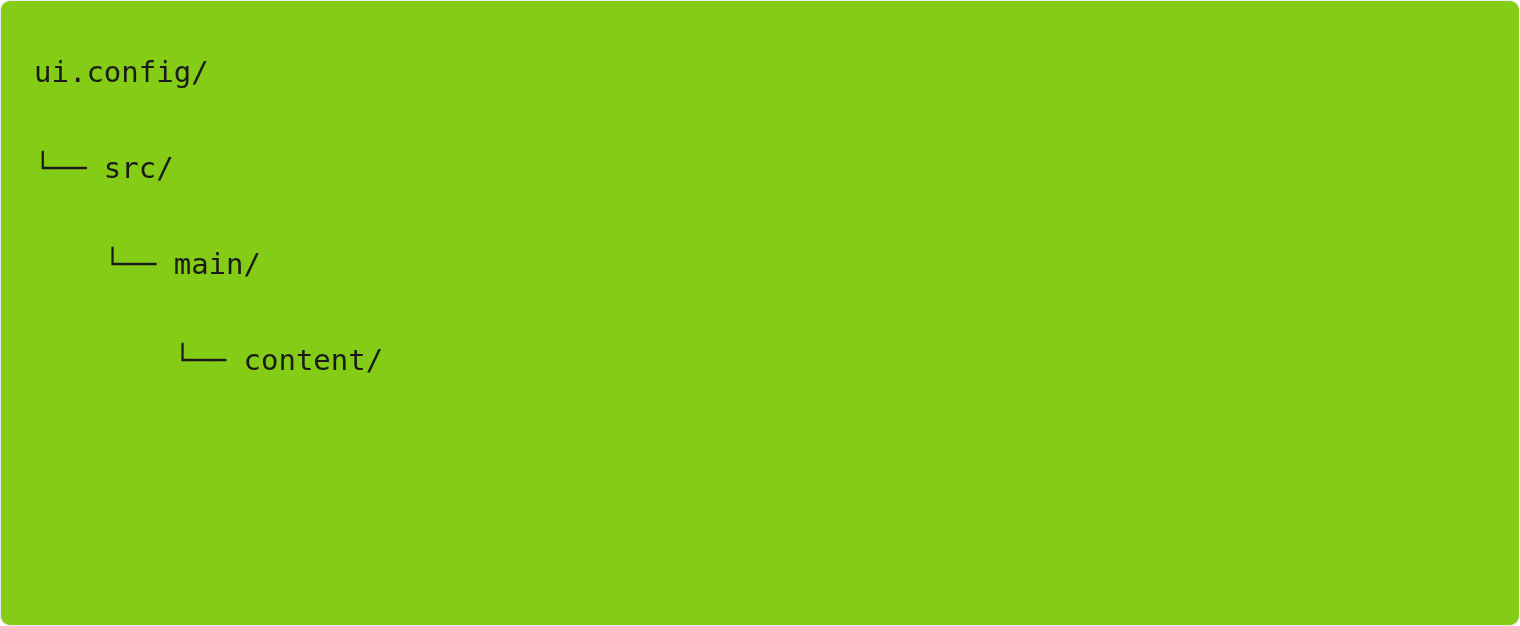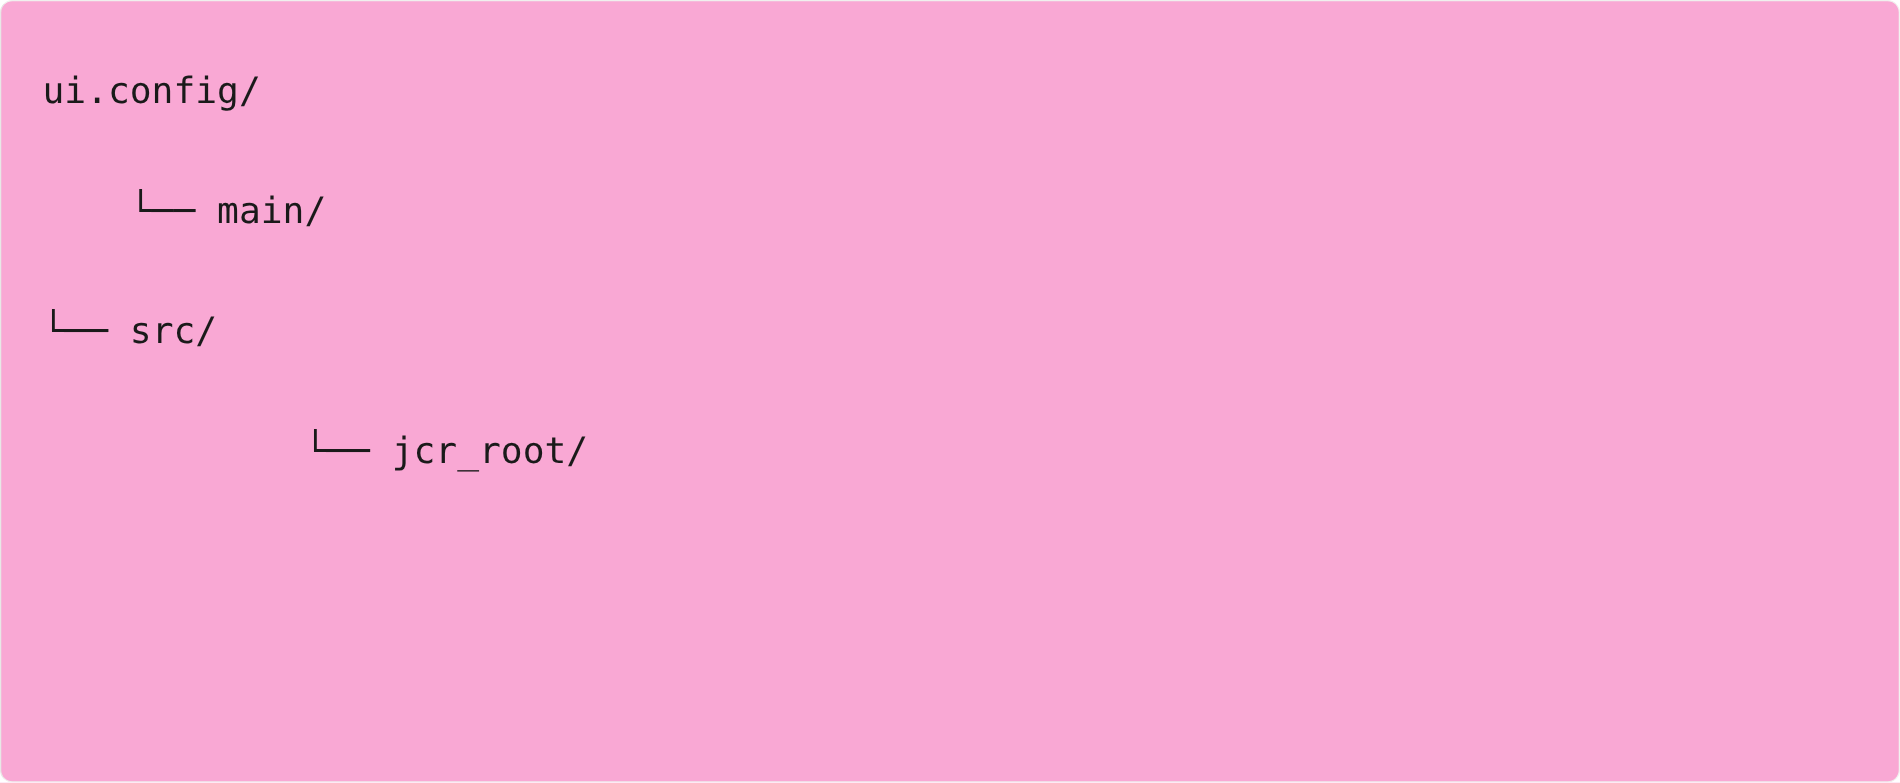--- a/index.html
+++ b/index.html
@@ -5,21 +5,21 @@
   html, body {
     margin: 0;
     padding: 0;
     background: #ffffff;
   }
 
   #page {
     position: relative;
     width: 1520px;
     height: 626px;
-    background: #f9a8d4;
+    background: #84cc16;
     border-radius: 10px;
     border-left: 1px solid #e8e8e6;
     border-right: 1px solid #f2f2f0;
     border-top: 1px solid #f0f0ee;
     border-bottom: 1px solid #eeeeec;
     box-sizing: border-box;
     overflow: hidden;
   }
 
   #tree {
@@ -47,23 +47,23 @@
 
   .node-label {
     white-space: pre;
   }
 </style>
 </head>
 <body>
 
 <div id="page">
   <pre id="tree"><span class="tree-line"><span class="node-label">ui.config/</span></span>
+<span class="tree-line"><span class="glyphs">└── </span><span class="node-label">src/</span></span>
 <span class="tree-line"><span class="glyphs">    └── </span><span class="node-label">main/</span></span>
-<span class="tree-line"><span class="glyphs">└── </span><span class="node-label">src/</span></span>
-<span class="tree-line"><span class="glyphs">            └── </span><span class="node-label">jcr_root/</span></span>
+<span class="tree-line"><span class="glyphs">        └── </span><span class="node-label">content/</span></span>
 <span class="tree-line"></span>
 
 
 
 
 
 </pre>
 </div>
 
 </body></html>

